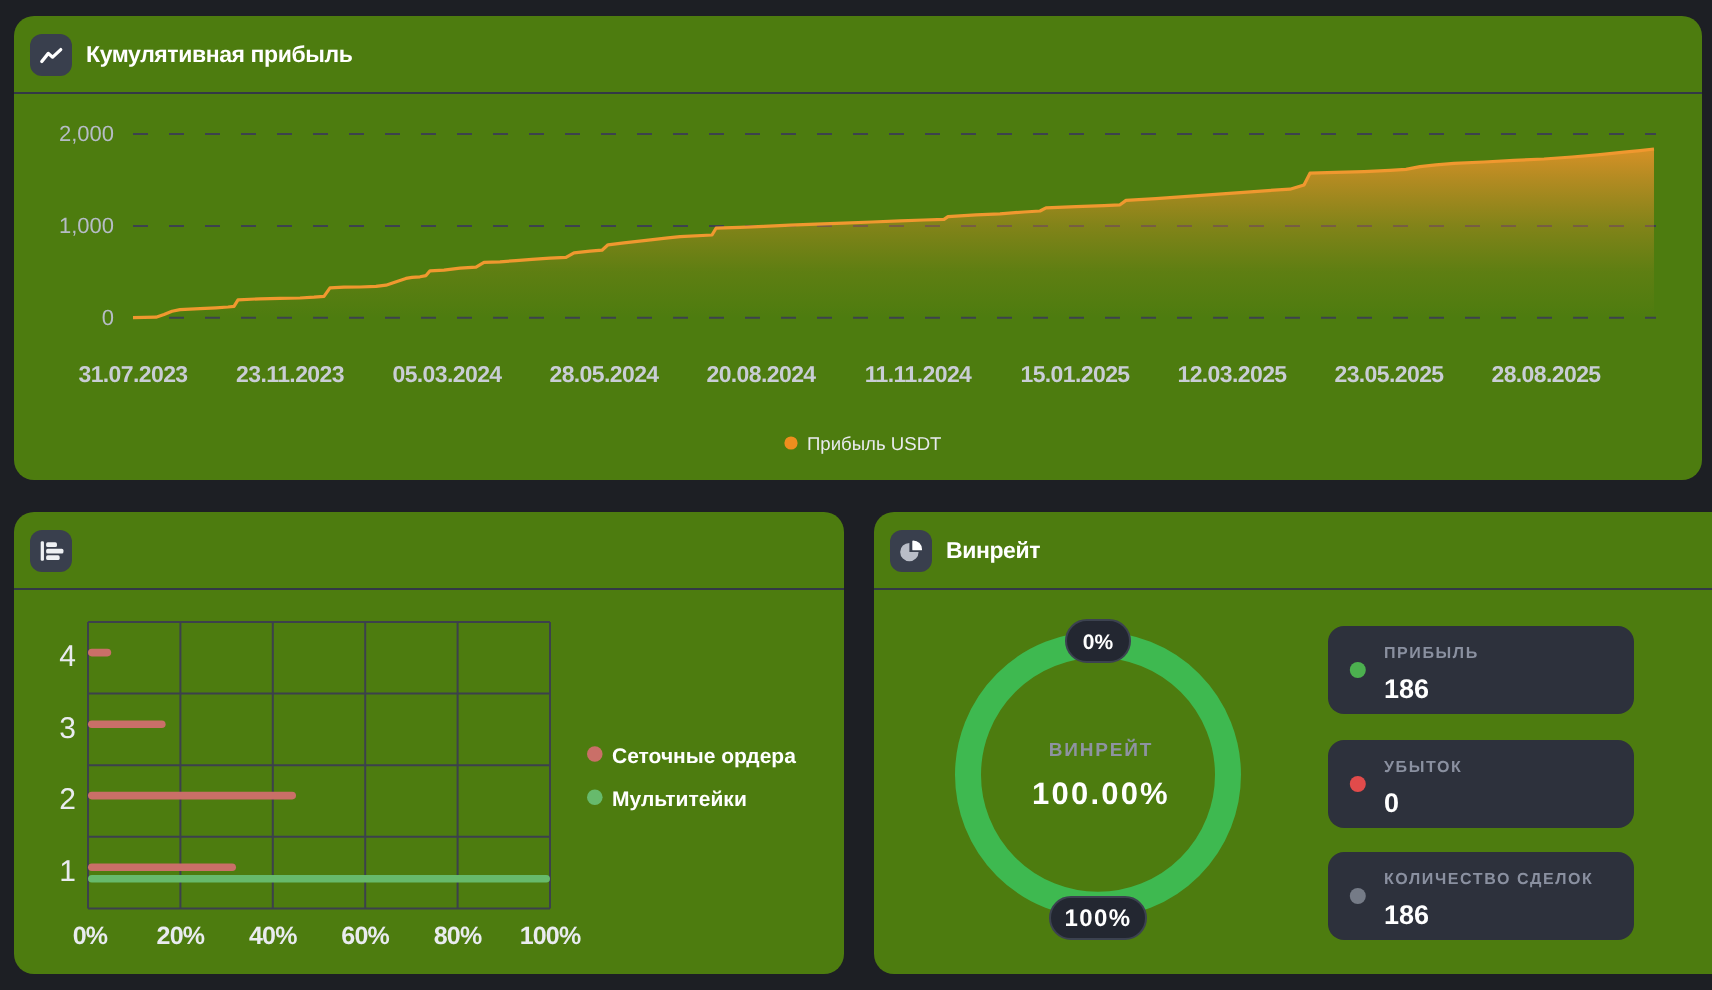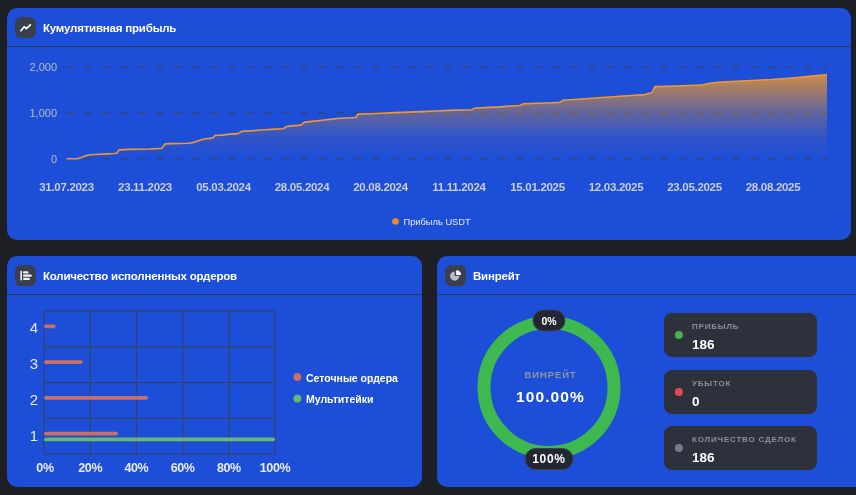--- a/index.html
+++ b/index.html
@@ -1,16 +1,16 @@
 <!DOCTYPE html>
 <html><head><meta charset="utf-8">
 <style>
 html,body{margin:0;padding:0;background:#1d1f24;width:856px;height:495px;overflow:hidden;}
 *{box-sizing:border-box;font-family:"Liberation Sans",sans-serif;}
-.panel{position:absolute;background:#1d4ed8;border-radius:10px;}
+.panel{position:absolute;background:#4d7c0f;border-radius:10px;}
 .hdr{position:absolute;left:0;top:0;right:0;height:39px;border-bottom:1px solid #333846;}
 .chip{position:absolute;left:8px;top:9px;width:21px;height:21px;border-radius:6px;background:#393f4d;display:flex;align-items:center;justify-content:center;}
 .title{position:absolute;left:36px;top:0;height:39px;display:flex;align-items:center;color:#fff;font-size:11.5px;font-weight:bold;letter-spacing:-0.2px;}
 </style></head>
 <body>
 
 <div class="panel" style="left:7px;top:8px;width:844px;height:232px;">
   <div class="hdr"></div>
   <div class="chip">
       <svg width="13" height="13" viewBox="0 0 24 24">
@@ -60,21 +60,20 @@
 <div class="panel" style="left:7px;top:256px;width:415px;height:231px;">
   <div class="hdr"></div>
   <div class="chip">
       <svg width="13" height="13" viewBox="0 0 24 24" fill="#eef0f3">
         <rect x="2.5" y="3" width="3" height="18" rx="1.2"></rect>
         <rect x="7.5" y="4" width="10" height="4.4" rx="1.5"></rect>
         <rect x="7.5" y="10" width="16" height="4.4" rx="1.5"></rect>
         <rect x="7.5" y="16" width="12.5" height="4.4" rx="1.5"></rect>
       </svg>
     </div>
-  <div class="title">Количество исполненных ордеров</div>
   <svg width="415" height="191" viewBox="7 296 415 191" style="position:absolute;left:0;top:40px;">
     <g stroke="#3c414c" stroke-width="1">
       <line x1="44" y1="311" x2="275" y2="311"></line>
         <line x1="44" y1="346.8" x2="275" y2="346.8"></line>
         <line x1="44" y1="382.6" x2="275" y2="382.6"></line>
         <line x1="44" y1="418.4" x2="275" y2="418.4"></line>
         <line x1="44" y1="454.2" x2="275" y2="454.2"></line>
       <line x1="44" y1="311" x2="44" y2="454.2"></line>
         <line x1="90.2" y1="311" x2="90.2" y2="454.2"></line>
         <line x1="136.4" y1="311" x2="136.4" y2="454.2"></line>

